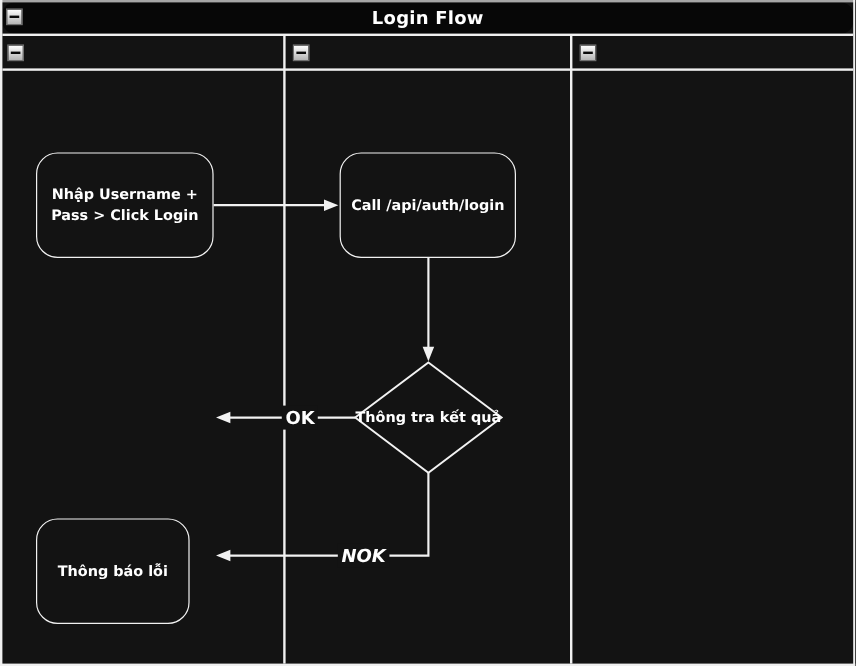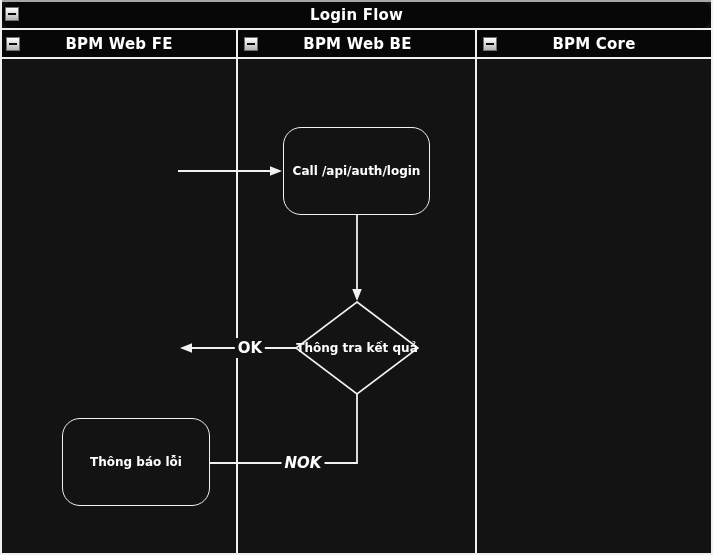--- a/index.html
+++ b/index.html
@@ -38,21 +38,21 @@
   
   .node{
     box-sizing:border-box;border:1.6px solid #f2f2f2;border-radius:18px;
     background:#131313;display:flex;align-items:center;justify-content:center;
     text-align:center;font-size:12px;font-weight:bold;line-height:17px;
     white-space:pre;cursor:pointer;
   }
   .node-1{left:30px;top:127px;width:148px;height:88px;}
   .node-2{left:283px;top:127px;width:147px;height:88px;}
   .node-3{left:30px;top:303px;width:148px;height:90px;}
-  .node-4{left:30px;top:418px;width:148px;height:88px;margin-left:32px;}
+  .node-4{left:30px;top:432px;width:128px;height:88px;}
   .diamond-label{
     left:292px;top:330px;width:130px;height:36px;display:flex;align-items:center;
     justify-content:center;text-align:center;font-size:12px;font-weight:bold;
     white-space:nowrap;cursor:pointer;
   }
   .edge-label{
     transform:translate(-50%,-50%);background:#131313;padding:1px 3px;
     font-size:15px;font-weight:bold;cursor:pointer;
   }
   .lbl-ok{left:238px;top:348px;margin-left:12px;}
@@ -62,31 +62,20 @@
 </head>
 <body>
 
 <div id="stage">
 
   <div class="abs band title-row">
     <div class="band-label">Login Flow</div>
   </div>
   <div class="abs sep1"></div>
 
-  <div class="abs header-row">
-    <div class="lane-head head-1">
-      <div class="band-label">BPM Web FE</div>
-    </div>
-    <div class="lane-head head-2">
-      <div class="band-label">BPM Web BE</div>
-    </div>
-    <div class="lane-head head-3">
-      <div class="band-label">BPM Core</div>
-    </div>
-  </div>
   <div class="abs sep2"></div>
 
   <div class="abs divider div-1"></div>
   <div class="abs divider div-2"></div>
 
   <div class="abs b-top"></div>
   <div class="abs b-left"></div>
   <div class="abs b-right"></div>
   <div class="abs b-bottom"></div>
 
@@ -115,17 +104,19 @@
       <polygon points="357,301 352.2,289 361.8,289"></polygon>
       <polygon points="180,348 192,343.2 192,352.8"></polygon>
       <polygon points="180,463 192,458.2 192,467.8"></polygon>
     </g>
     <polygon points="357,302 418,348 357,394 296,348" fill="#131313" stroke="#f2f2f2" stroke-width="1.6"></polygon>
   </svg>
 
   <div class="abs edge-label lbl-ok">OK</div>
   <div class="abs edge-label lbl-nok">NOK</div>
 
+  <div class="abs node node-1">Nhập Username +
+Pass &gt; Click Login</div>
   <div class="abs node node-2">Call /api/auth/login</div>
   <div class="abs diamond-label">Thông tra kết quả</div>
   <div class="abs node node-4">Thông báo lỗi</div>
 
 </div>
 
 </body></html>

